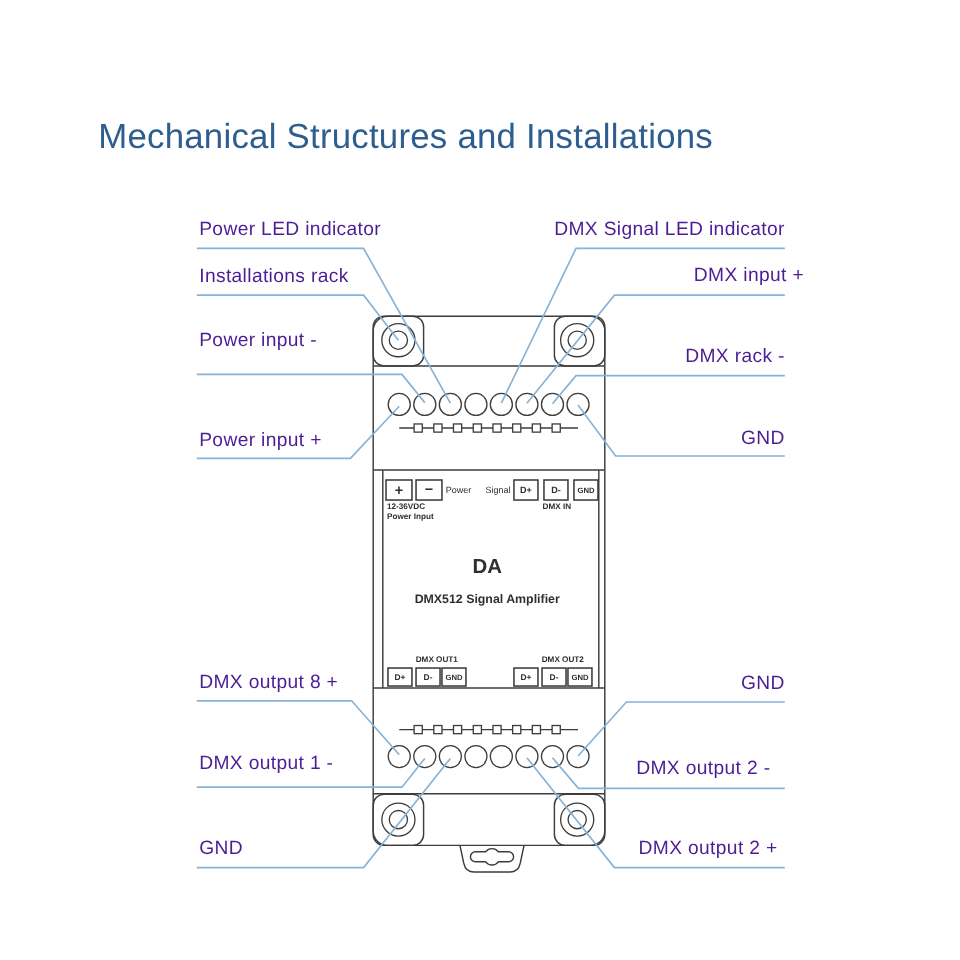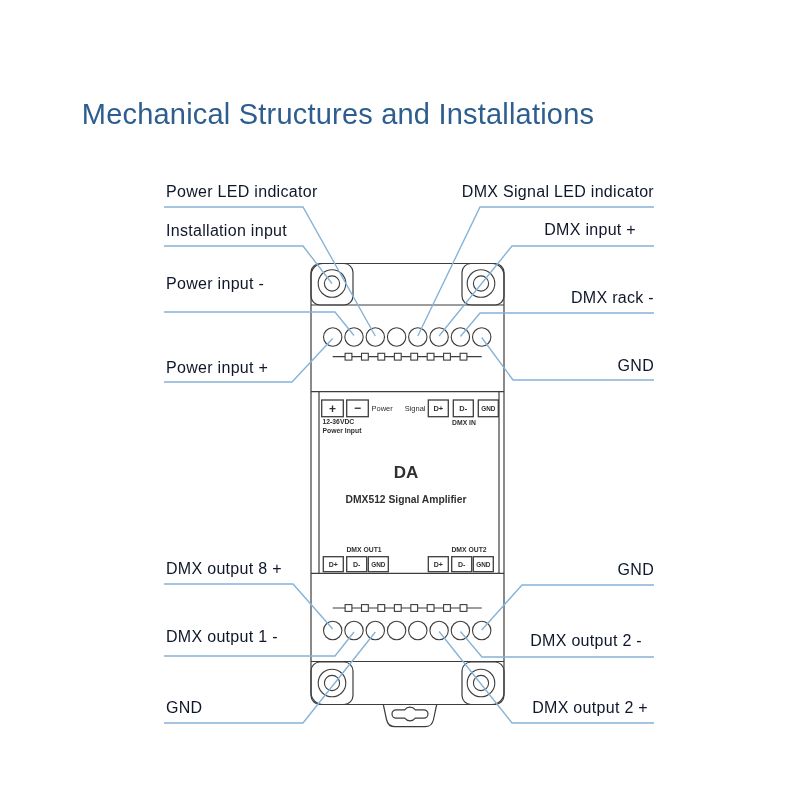--- a/index.html
+++ b/index.html
@@ -5,21 +5,21 @@
   html,body{margin:0;padding:0;}
   body{
     width:800px;height:800px;position:relative;background:#ffffff;
     font-family:"Liberation Sans",sans-serif;overflow:hidden;
   }
   .page-title{
     position:absolute;left:0;top:98px;width:676px;text-align:center;
     font-size:29px;font-weight:500;color:#2d5e8f;letter-spacing:0.2px;
   }
   .callout{
-    position:absolute;font-size:16px;color:#0f172a;white-space:nowrap;
+    position:absolute;font-size:16px;color:#4c1d95;white-space:nowrap;
     line-height:20px;letter-spacing:0.3px;
   }
   .callout.right{text-align:center;}
   svg{position:absolute;left:0;top:0;}
   svg text{font-family:"Liberation Sans",sans-serif;fill:#2f2f2f;}
   .outline{fill:#ffffff;stroke:#3d3d3d;stroke-width:1.2;}
   .thin{fill:none;stroke:#3d3d3d;stroke-width:1.2;}
   .screw{fill:#ffffff;stroke:#3d3d3d;stroke-width:1.1;}
   .slot{fill:#ffffff;stroke:#3d3d3d;stroke-width:1.1;}
   .tbox{fill:#ffffff;stroke:#3d3d3d;stroke-width:1.3;}
@@ -156,26 +156,26 @@
     <polyline class="leader" points="654,246 512,246 439.1,336"></polyline>
     <polyline class="leader" points="654,313 480,313 460.4,336.5"></polyline>
     <polyline class="leader" points="654,380 513,380 481.7,337.5"></polyline>
     <polyline class="leader" points="654,585 522,585 481.7,630"></polyline>
     <polyline class="leader" points="654,657 482,657 460.4,631.5"></polyline>
     <polyline class="leader" points="654,723 512,723 439.1,631.5"></polyline>
   </g>
 </svg>
 
 <div class="callout" style="left:166px;top:182px">Power LED indicator</div>
-<div class="callout" style="left:166px;top:221px">Installation input</div>
+<div class="callout" style="left:166px;top:221px">Installations rack</div>
 <div class="callout" style="left:166px;top:274px">Power input -</div>
 <div class="callout" style="left:166px;top:358px">Power input +</div>
 <div class="callout" style="left:166px;top:559px">DMX output 8 +</div>
 <div class="callout" style="left:166px;top:627px">DMX output 1 -</div>
 <div class="callout" style="left:166px;top:698px">GND</div>
 
 <div class="callout right" style="right:146px;top:182px">DMX Signal LED indicator</div>
-<div class="callout right" style="right:164px;top:220px">DMX input +</div>
+<div class="callout right" style="right:130px;top:220px">DMX input +</div>
 <div class="callout right" style="right:146px;top:288px">DMX rack -</div>
 <div class="callout right" style="right:146px;top:356px">GND</div>
 <div class="callout right" style="right:146px;top:560px">GND</div>
 <div class="callout right" style="right:158px;top:631px">DMX output 2 -</div>
 <div class="callout right" style="right:152px;top:698px">DMX output 2 +</div>
 
 </body></html>

